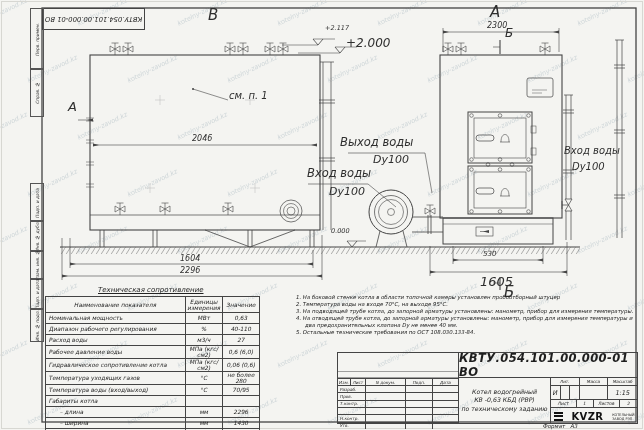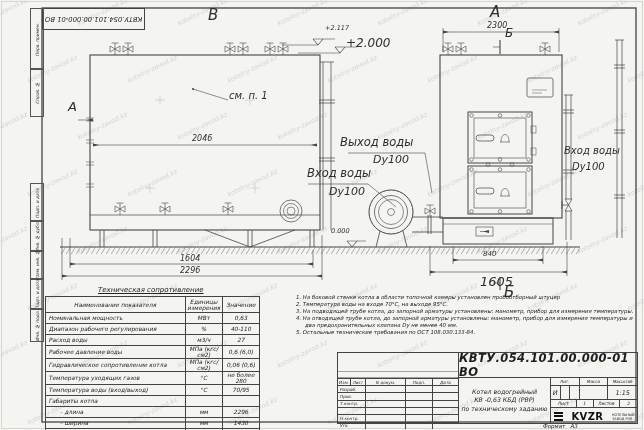--- a/index.html
+++ b/index.html
@@ -383,21 +383,21 @@
   <div class="lb" style="left:373px;top:154px;font-size:11px">Dy100</div>
   <div class="lb" style="left:307px;top:168px;font-size:11.5px">Вход воды</div>
   <div class="lb" style="left:329px;top:186px;font-size:11px">Dy100</div>
   <div class="lb" style="left:564px;top:146px;font-size:10px">Вход воды</div>
   <div class="lb" style="left:572px;top:162px;font-size:10px">Dy100</div>
 
   <div class="lb dimtxt" style="left:192px;top:135px">2046</div>
   <div class="lb dimtxt" style="left:180px;top:255px">1604</div>
   <div class="lb dimtxt" style="left:180px;top:267px">2296</div>
   <div class="lb dimtxt" style="left:487px;top:22px">2300</div>
-  <div class="lb" style="left:483px;top:251px;font-size:7px">840</div>
+  <div class="lb" style="left:483px;top:251px;font-size:7px">530</div>
   <div class="lb" style="left:480px;top:275px;font-size:13px">1605</div>
 
   <div class="tlbox">
     <span>КВТУ.054.101.00.000-01 ВО</span>
   </div>
   <div class="vcell" style="left:30px;top:8px;width:12px;height:60px">
       <span>Перв. примен.</span>
     </div>
   <div class="vcell" style="left:30px;top:68px;width:12px;height:47px">
       <span>Справ. №</span>

